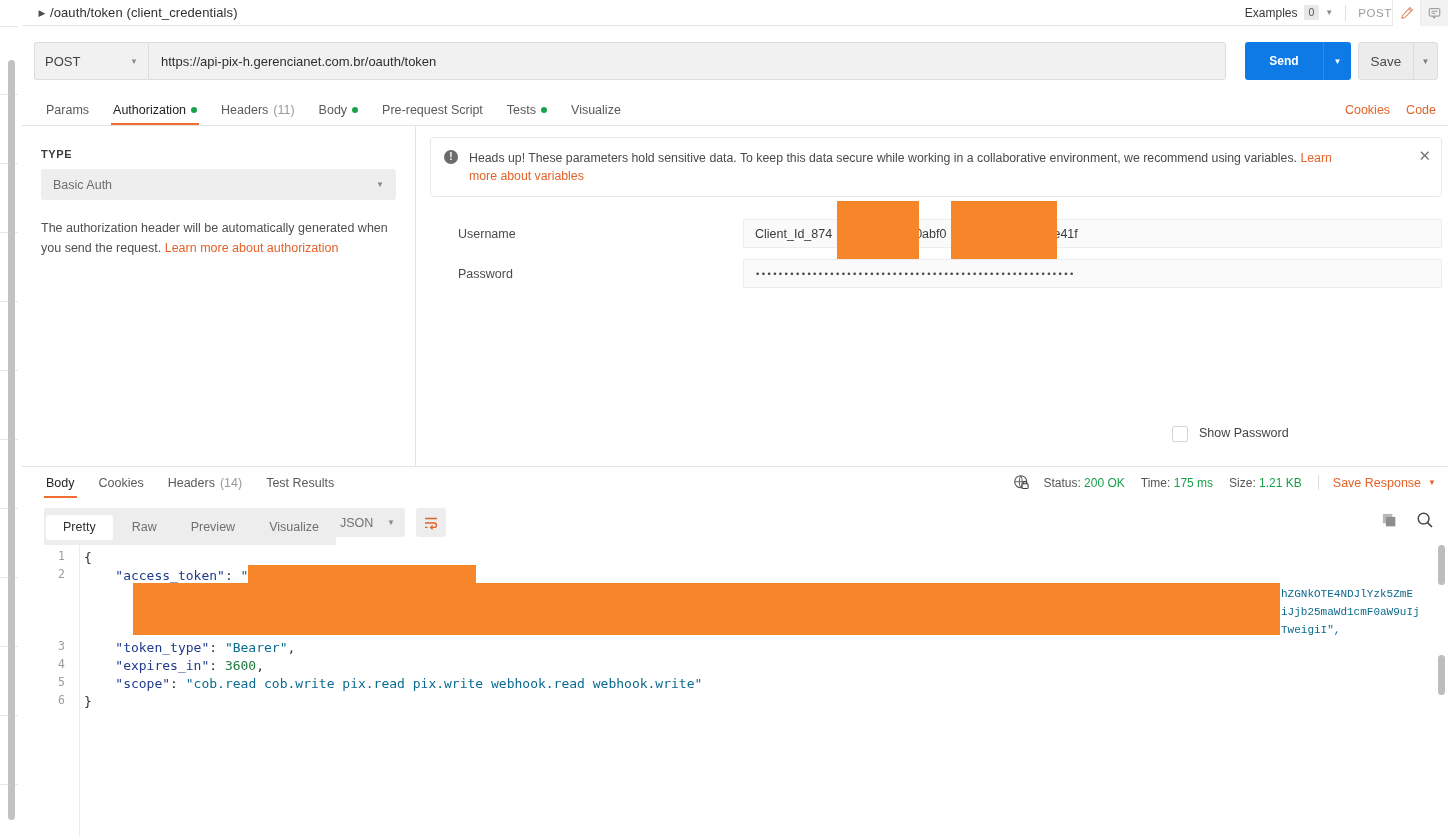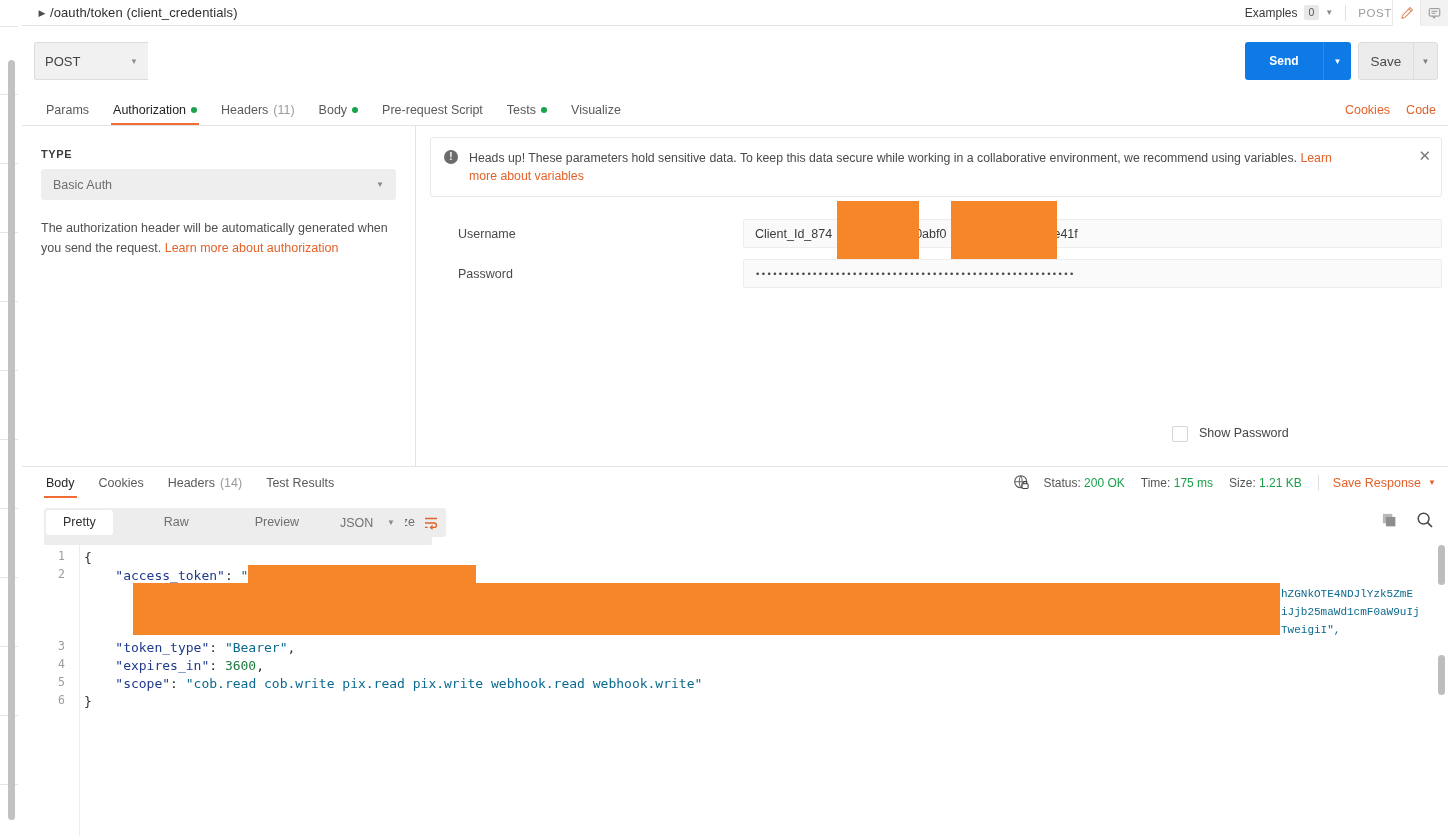--- a/index.html
+++ b/index.html
@@ -164,21 +164,21 @@
   .globe-icon { margin-right: 13px; display: flex; align-items: center; }
   .meta-item { color: #555; margin-right: 16px; white-space: nowrap; }
   .meta-item b { font-weight: normal; color: #18a14b; }
   .meta-sep { width: 1px; height: 15px; background: #dedede; margin-right: 14px; }
   .save-resp { color: #e2622a; font-size: 12.5px; display: flex; align-items: center; gap: 7px; }
 
   
   .bodybar { position: absolute; left: 22px; top: 500px; right: 0; height: 45px; padding-left: 12px; }
   .seg {
     position: absolute; left: 22px; top: 8px; height: 38px;
-    background: #ededed; border-radius: 3px; display: flex; align-items: flex-start; gap: 32px;
+    background: #ededed; border-radius: 3px; display: flex; align-items: center;
   }
   .seg-item { padding: 0 17px; font-size: 12.5px; color: #6f6f6f; line-height: 29px; height: 29px; }
   .seg-item.active { background: #ffffff; color: #2f2f2f; border-radius: 3px; margin: 2px; line-height: 25px; height: 25px; }
   .fmt-select {
     position: absolute; left: 308px; top: 8px; width: 75px; height: 29px;
     background: #ededed; border-radius: 3px; display: flex; align-items: center; padding: 0 10px;
   }
   .fmt-value { font-size: 12.5px; color: #727272; }
   .fmt-caret { margin-left: auto; color: #8a8a8a; font-size: 8px; }
   .wrap-btn {
@@ -256,20 +256,23 @@
       </svg>
     </div>
   </div>
 </div>
 
 <div class="urlrow">
   <div class="method-box">
     <span class="method-name">POST</span>
     <span class="method-caret">▼</span>
   </div>
+  <div class="url-box">
+    <span class="url-text">https://api-pix-h.gerencianet.com.br/oauth/token</span>
+  </div>
   <div class="send-btn">
     <span class="send-label">Send</span>
     <span class="send-split">▼</span>
   </div>
   <div class="save-btn">
     <span class="save-label">Save</span>
     <span class="save-split">▼</span>
   </div>
 </div>
 

